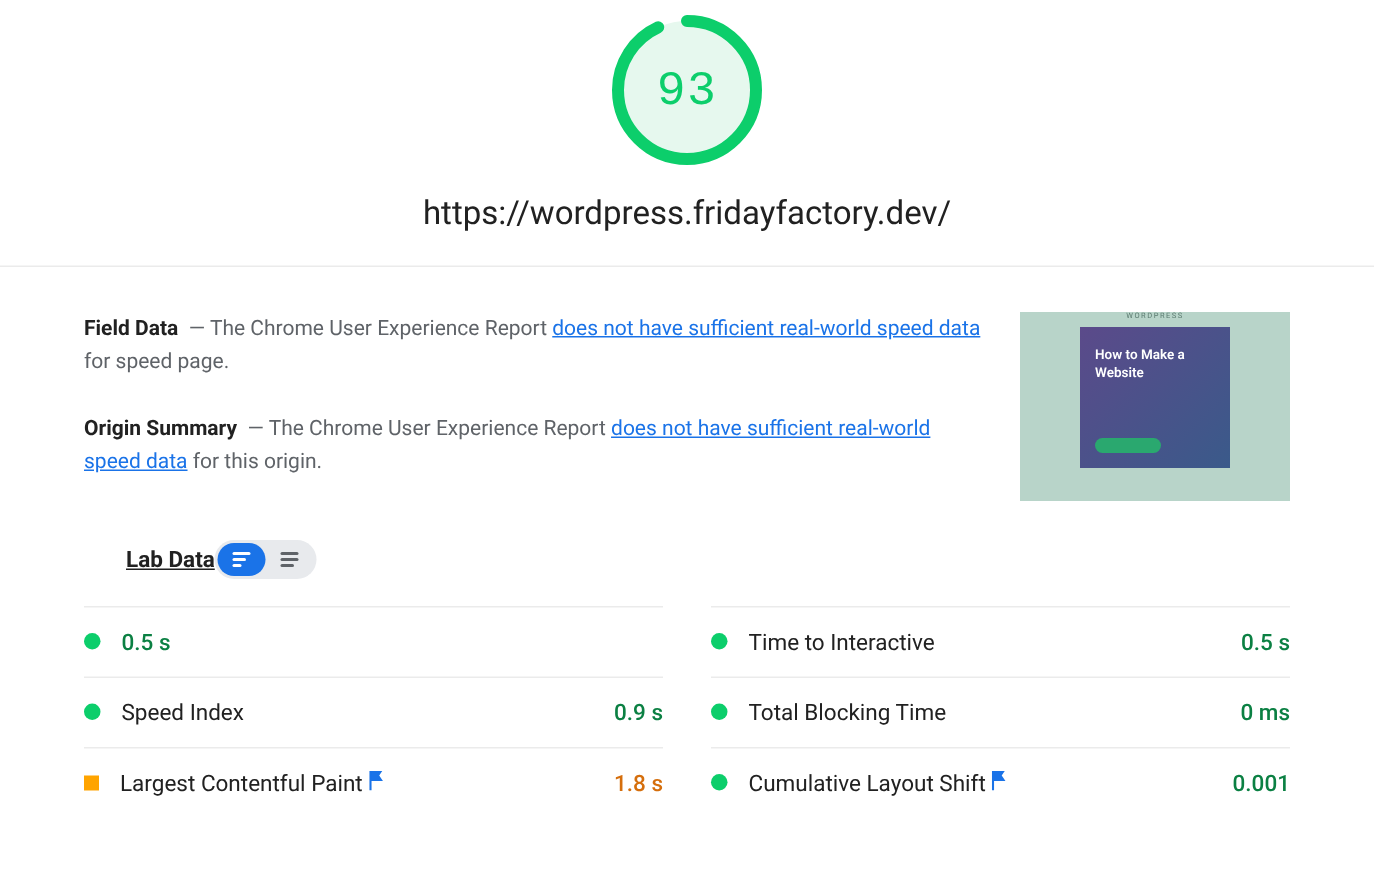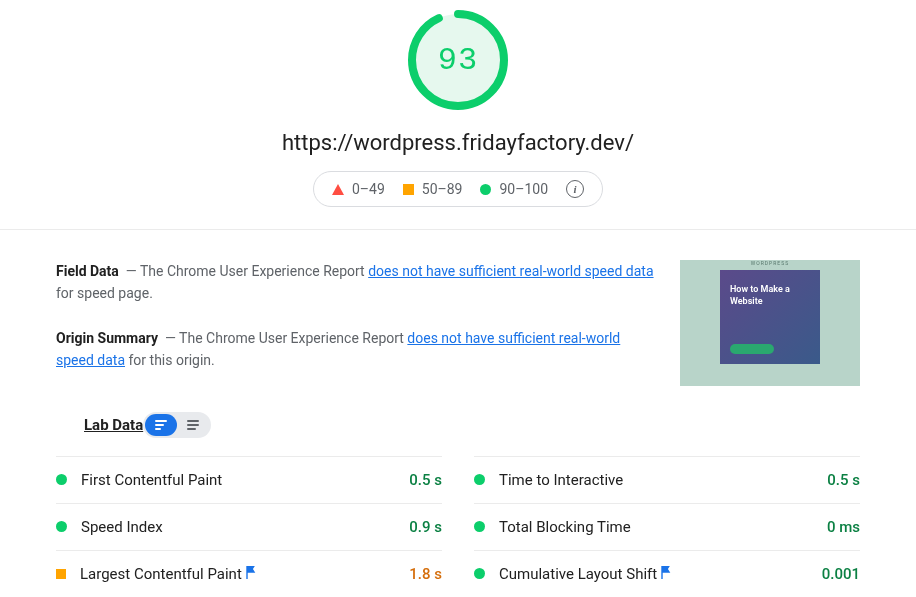--- a/index.html
+++ b/index.html
@@ -56,35 +56,20 @@
 <div class="wrap">
   <div class="hero">
     <div class="gauge">
       <svg width="104" height="104">
         <circle cx="52" cy="52" r="46" fill="#e6f8ee"></circle>
         <circle id="gauge-arc" cx="52" cy="52" r="46" fill="none" stroke="#0cce6b" stroke-width="8" stroke-linecap="round" stroke-dasharray="289.0" stroke-dashoffset="20.2"></circle>
       </svg>
       <div class="gauge-text">93</div>
     </div>
     <div class="url">https://wordpress.fridayfactory.dev/</div>
-    <div class="legend-pill">
-      <span class="lg-item">
-          <span class="tri"></span>
-          <span>0–49</span>
-        </span>
-      <span class="lg-item">
-          <span class="sq"></span>
-          <span>50–89</span>
-        </span>
-      <span class="lg-item">
-          <span class="cir"></span>
-          <span>90–100</span>
-        </span>
-      <span class="info-icon">i</span>
-    </div>
   </div>
 
   <div class="divider"></div>
 
   <div class="content">
     <div class="main">
       <p class="para">
         <b>Field Data</b>
         &nbsp;<span class="dash">— The Chrome User Experience Report </span><a href="#" class="lnk">does not have sufficient real-world speed data</a><span> for speed page.</span>
       </p>
@@ -123,23 +108,20 @@
             <span class="b2"></span>
           </div>
       </div>
     </div>
   </div>
 
   <div class="metrics">
     <div class="mcol" id="mcol-left">
         <div class="metric">
           <span class="dot green"></span>
-          <span class="name">
-            <span>First Contentful Paint</span>
-          </span>
           <span class="val green">0.5 s</span>
         </div>
         <div class="metric">
           <span class="dot green"></span>
           <span class="name">
             <span>Speed Index</span>
           </span>
           <span class="val green">0.9 s</span>
         </div>
         <div class="metric">

